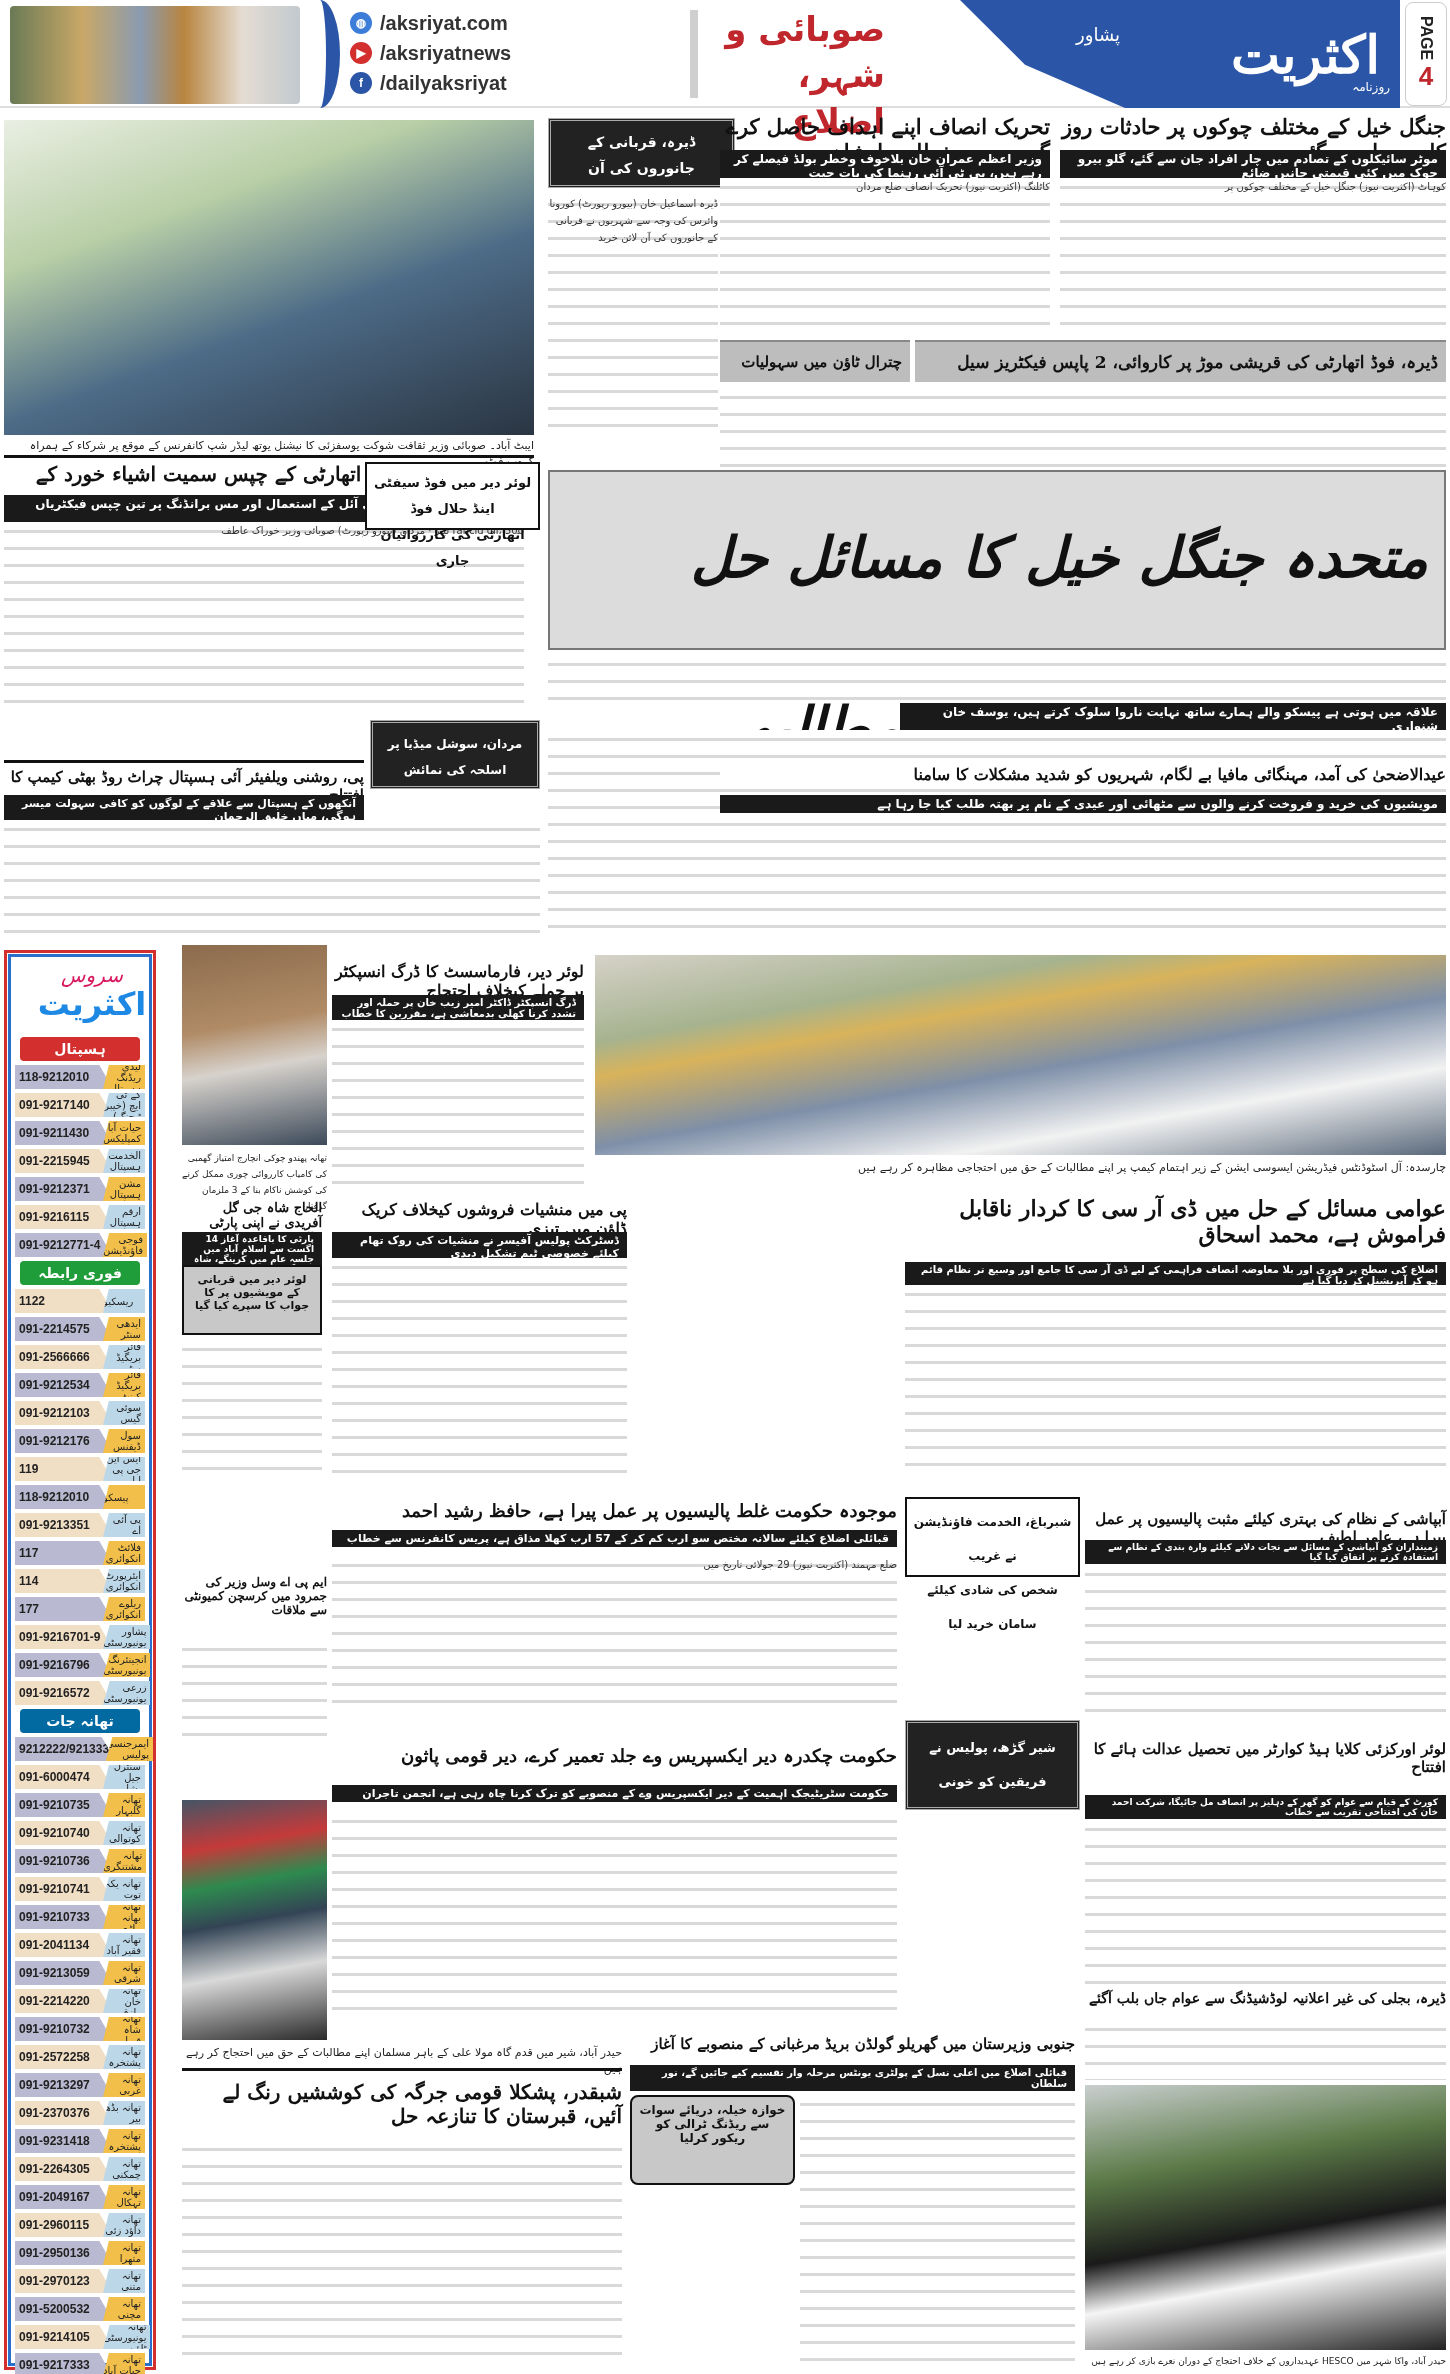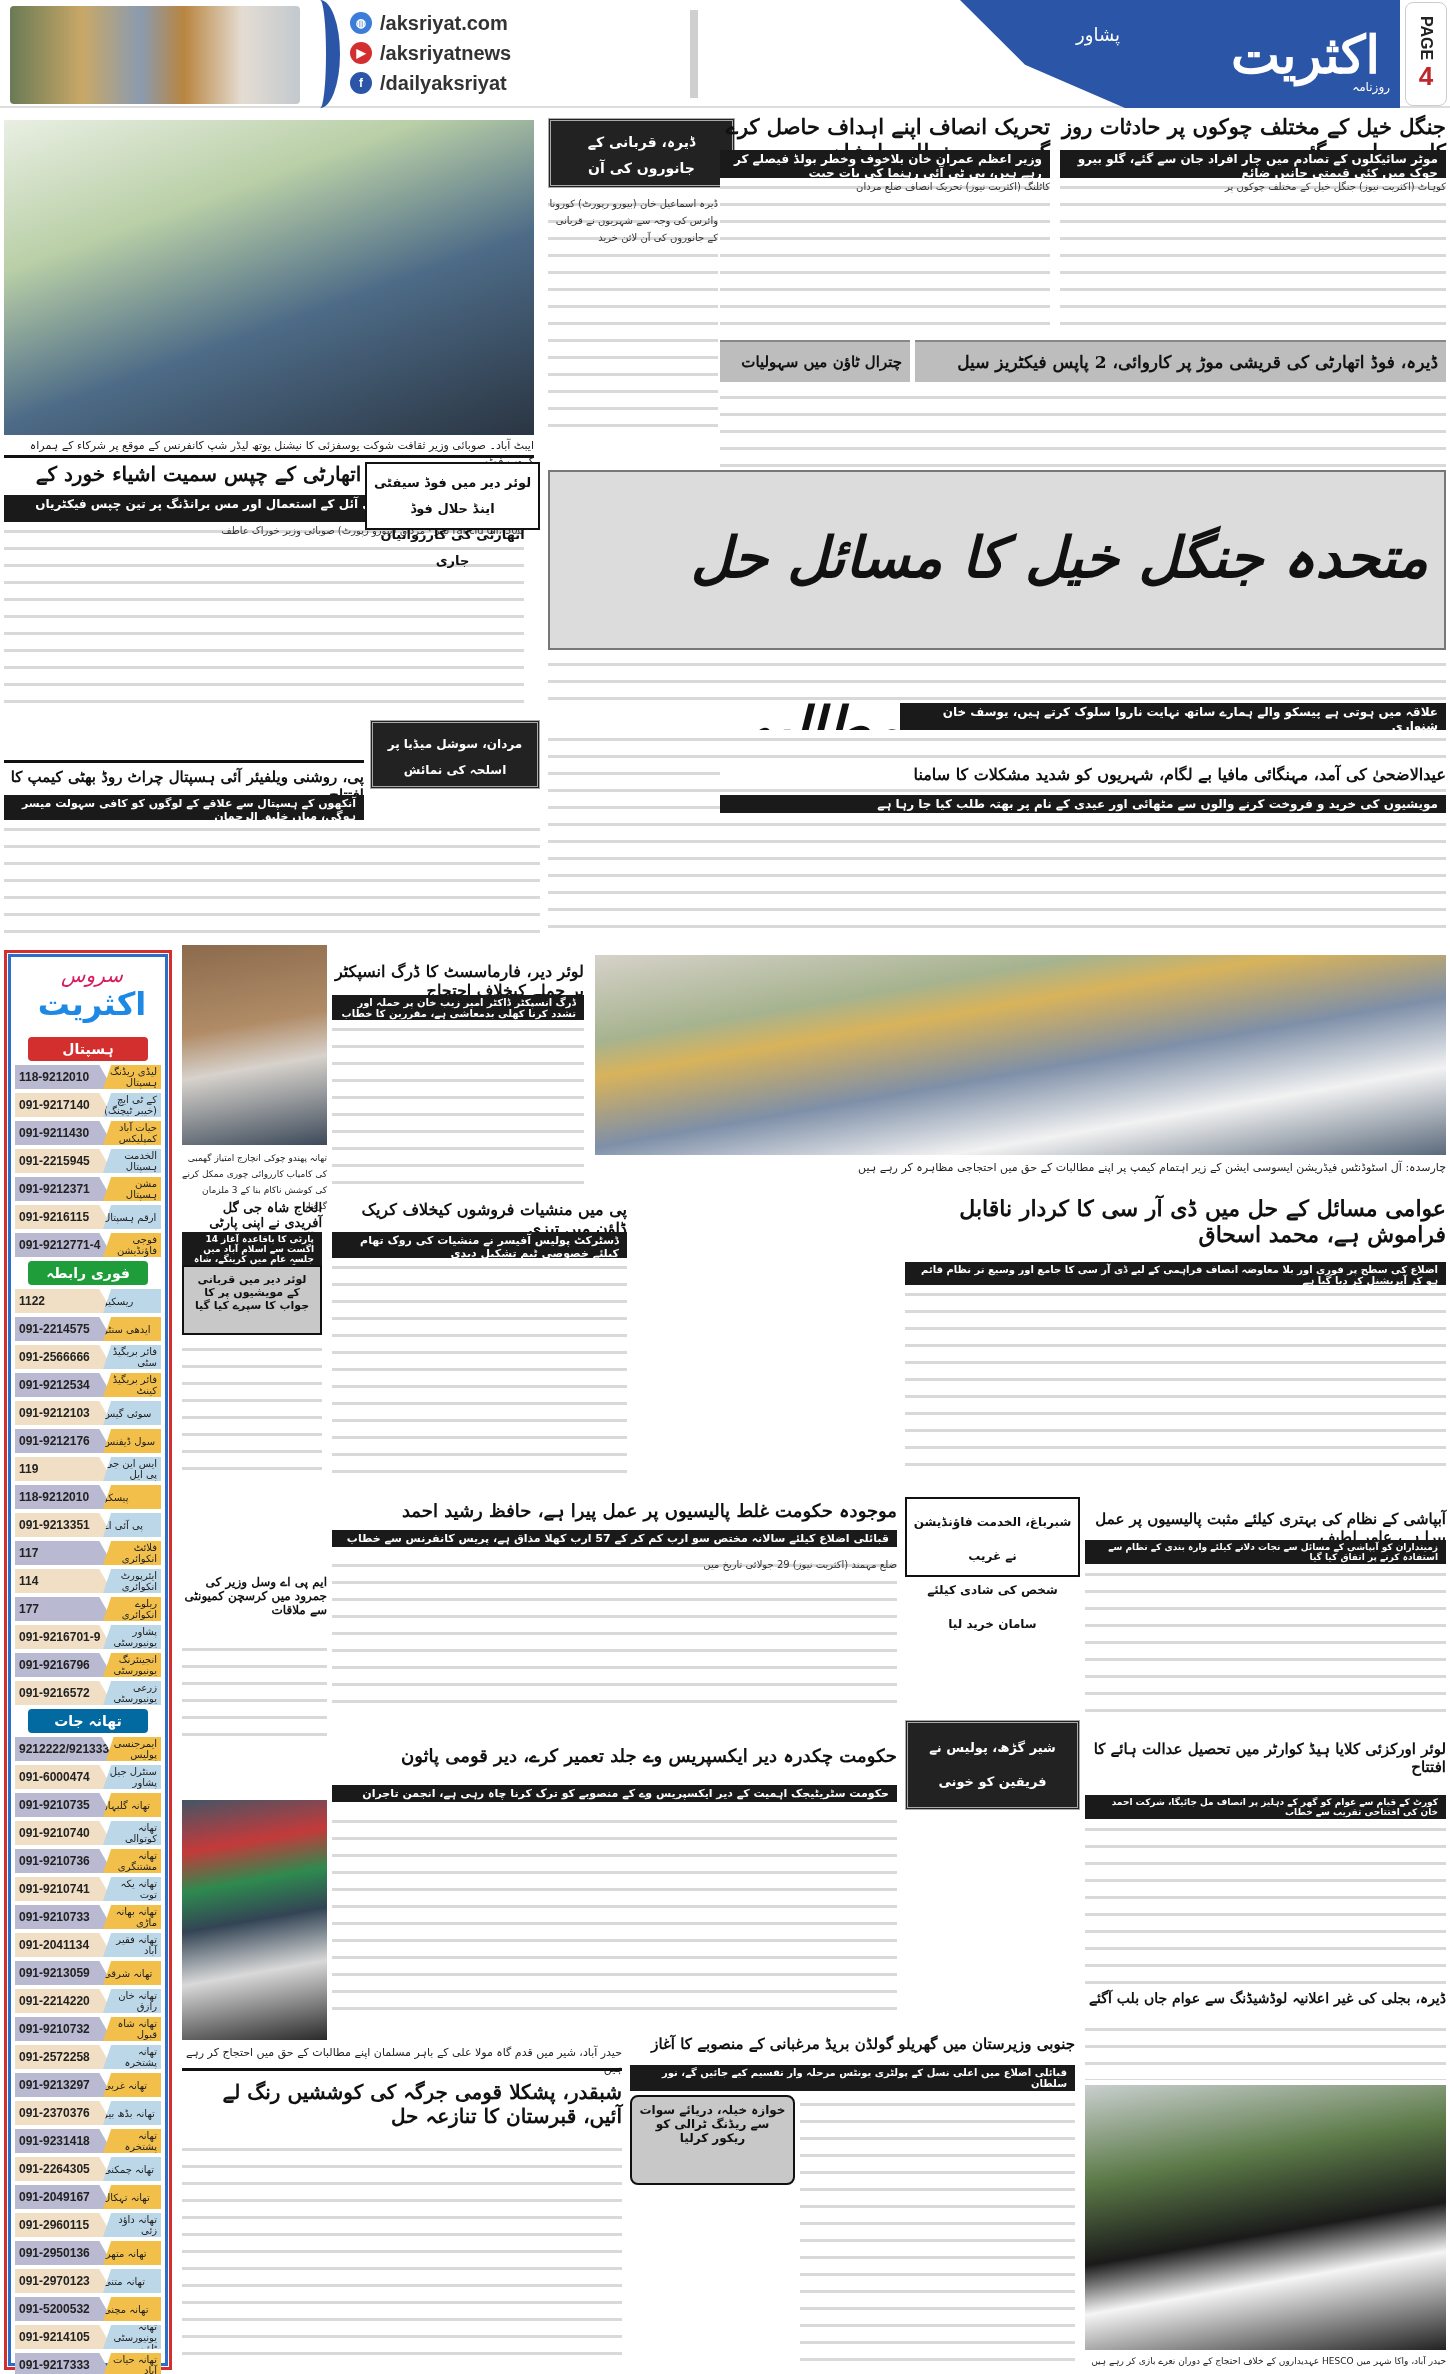--- a/index.html
+++ b/index.html
@@ -33,21 +33,21 @@
   .caption { font-size: 11px; color:#222; line-height: 16px; }
   .hl { font-family:"DejaVu Serif", serif; font-weight:bold; color:#111; }
   .black-bar { background:#1a1a1a; color:#fff; font-weight:bold; padding: 2px 8px; }
   .grey-bar { background:#bdbdbd; color:#111; font-weight:bold; padding: 2px 8px; border-top:2px solid #888; }
   .boxed { border: 2px solid #111; background:#fff; padding: 6px; text-align:center; font-weight:bold; }
   .dark-box { background:#222; color:#fff; text-align:center; font-weight:bold; padding: 8px; border: 3px double #aaa; }
   .body-text { font-size: 10px; line-height: 17px; color:#333; background: repeating-linear-gradient(180deg,#fff 0,#fff 8px,#d9d9d9 8px,#d9d9d9 11px,#fff 11px,#fff 17px); }
   .rule { background:#111; height: 3px; }
 
   
-  #services { left: 4px; top: 950px; width: 168px; height: 1420px; border: 3px solid #d32f2f; outline: 3px solid #2a6fc9; outline-offset: -7px; background:#fff; }
+  #services { left: 4px; top: 950px; width: 152px; height: 1420px; border: 3px solid #d32f2f; outline: 3px solid #2a6fc9; outline-offset: -7px; background:#fff; }
   #services-logo { position:absolute; left: 10px; top: 10px; width: 150px; height: 64px; text-align:center; }
   #services-logo .s1 { color:#d81b60; font-size: 20px; font-style: italic; }
   #services-logo .s2 { color:#1e88e5; font-size: 32px; font-weight: bold; line-height: 34px; }
   .svc-head { position:relative; margin: 4px auto; width: 120px; height: 24px; border-radius: 4px; color:#fff; font-weight: bold; font-size: 14px; display:flex; align-items:center; justify-content:center; }
   .svc-head.red { background:#d32f2f; }
   .svc-head.green { background:#1f9d3a; }
   .svc-head.navy { background:#0369a1; }
   .svc-row { display:flex; height: 24px; margin: 4px 8px; }
   .svc-row .num { flex: 0 0 98px; font-family:"Liberation Sans", sans-serif; font-weight:bold; font-size: 12px; color:#222; display:flex; align-items:center; padding-left: 4px; clip-path: polygon(0 0,86% 0,100% 100%,0 100%); }
   .svc-row .name { flex: 1; font-size: 10px; color:#222; display:flex; align-items:center; justify-content:flex-end; padding-right: 4px; clip-path: polygon(14% 0,100% 0,100% 100%,0 100%); margin-left:-10px; direction: rtl; }
@@ -67,20 +67,24 @@
   </div>
   <div class="abs social" style="top:40px">
     <span class="ico" style="background:#d32f2f">▶</span>
     <span>/aksriyatnews</span>
   </div>
   <div class="abs social" style="top:70px">
     <span class="ico" style="background:#2b55a6">f</span>
     <span>/dailyaksriyat</span>
   </div>
   <div id="sep-bar" class="abs"></div>
+  <div id="section-title" class="abs rtl">
+    <div class="l1">صوبائی و</div>
+    <div class="l2">شہر، اضلاع</div>
+  </div>
   <div id="logo-band" class="abs"></div>
   <div id="logo-city" class="abs rtl">پشاور</div>
   <div id="logo-text" class="abs rtl">اکثریت</div>
   <div id="logo-daily" class="abs rtl">روزنامہ</div>
   <div id="page-tag" class="abs">
     <span class="p">PAGE</span>
     <span class="n">4</span>
   </div>
 </div>
 

